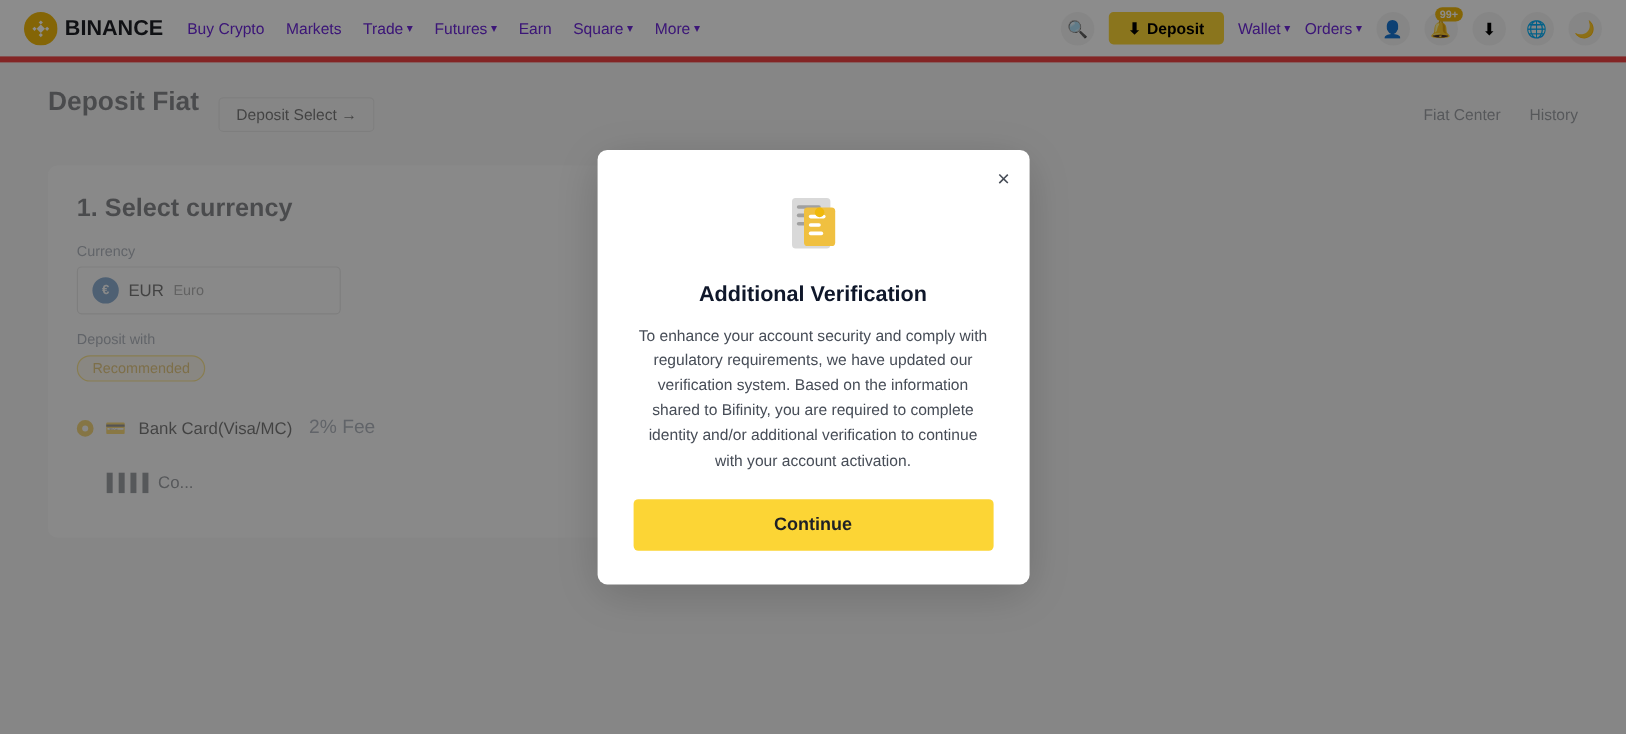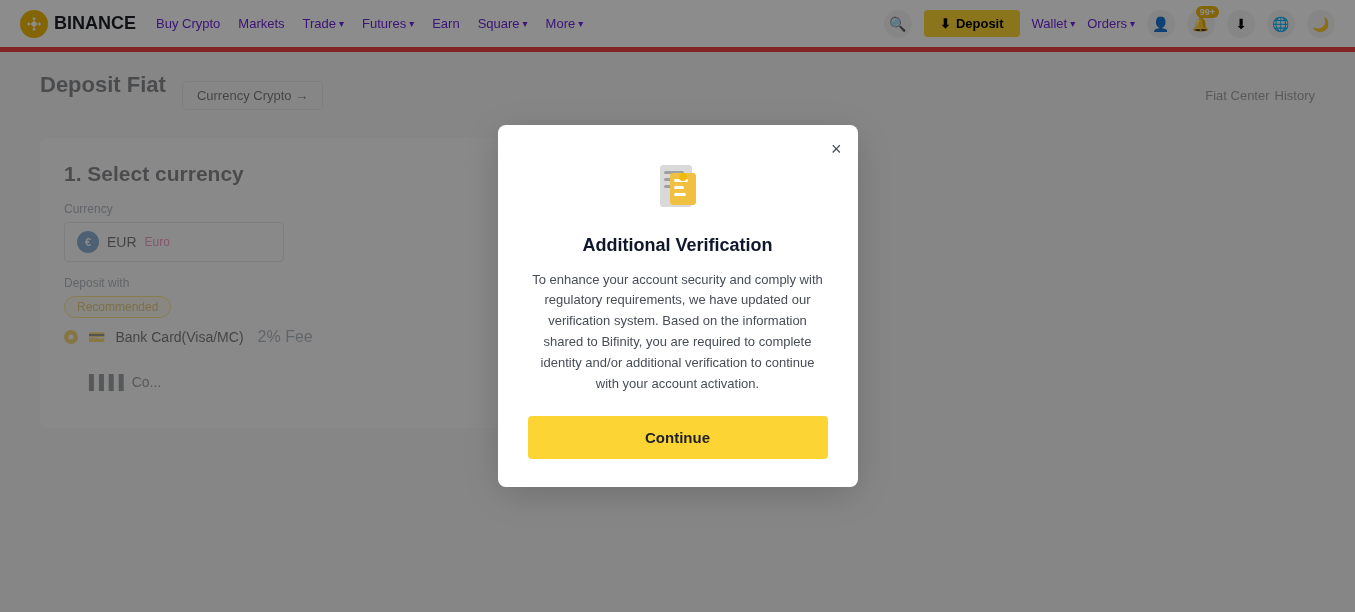--- a/index.html
+++ b/index.html
@@ -110,21 +110,21 @@
       font-size: 13px;
       cursor: pointer;
       display: flex;
       align-items: center;
       gap: 5px;
     }
     .page-top-right {
       margin-left: auto;
       display: flex;
       align-items: center;
-      gap: 5px;
+      gap: 24px;
       font-size: 13px;
       color: #474d57;
     }
 
     .section-title {
       font-size: 21px;
       font-weight: 600;
       margin-bottom: 16px;
       color: #1e2026;
     }
@@ -152,21 +152,21 @@
 
     .deposit-with-label { font-size: 12px; color: #707a8a; margin: 14px 0 6px; }
     .recommended-badge {
       display: inline-block;
       background: #fff7e6;
       border: 1px solid #fcd535;
       border-radius: 12px;
       padding: 3px 12px;
       font-size: 12px;
       color: #d4a017;
-      margin-bottom: 2px;
+      margin-bottom: 22px;
     }
 
     .payment-option {
       display: flex;
       align-items: center;
       gap: 10px;
       margin: 8px 0;
       font-size: 14px;
     }
     .radio { width: 14px; height: 14px; border-radius: 50%; border: 2px solid #f0b90b; background: #f0b90b; position: relative; }
@@ -310,35 +310,35 @@
     </div>
     <div class="icon-circle">⬇</div>
     <div class="icon-circle">🌐</div>
     <div class="icon-circle">🌙</div>
   </div>
 </nav>
 
 <div class="page-content">
   <div style="display:flex; align-items:center; margin-bottom:20px;">
     <h1 class="page-title">Deposit Fiat</h1>
-    <button class="deposit-crypto-btn" style="margin-left:16px;">Currency Crypto →</button>
+    <button class="deposit-crypto-btn" style="margin-left:16px;">Deposit Select →</button>
     <div class="page-top-right">
       <span>Fiat Center</span>
       <span>History</span>
     </div>
   </div>
 
   <div style="background:#fff; border-radius:8px; padding:24px; width:520px;">
     <div class="section-title">1. Select currency</div>
 
     <div class="currency-label">Currency</div>
     <div class="currency-select">
       <div class="eur-circle">€</div>
       <span>EUR</span>
-      <span style="color:#ec4899;font-size:12px;">Euro</span>
+      <span style="color:#737373;font-size:12px;">Euro</span>
     </div>
 
     <div class="deposit-with-label">Deposit with</div>
     <div class="recommended-badge">Recommended</div>
 
     <div class="payment-option">
       <div class="radio"></div>
       <span style="font-size:14px;">💳</span>
       <span>Bank Card(Visa/MC)</span>
       <span style="color:#707a8a;font-size:16px;margin-left:4px;">2% Fee</span>

